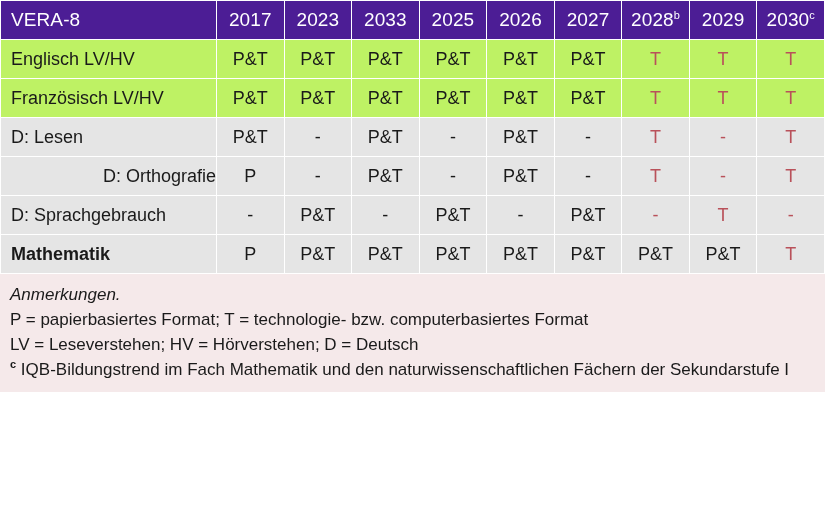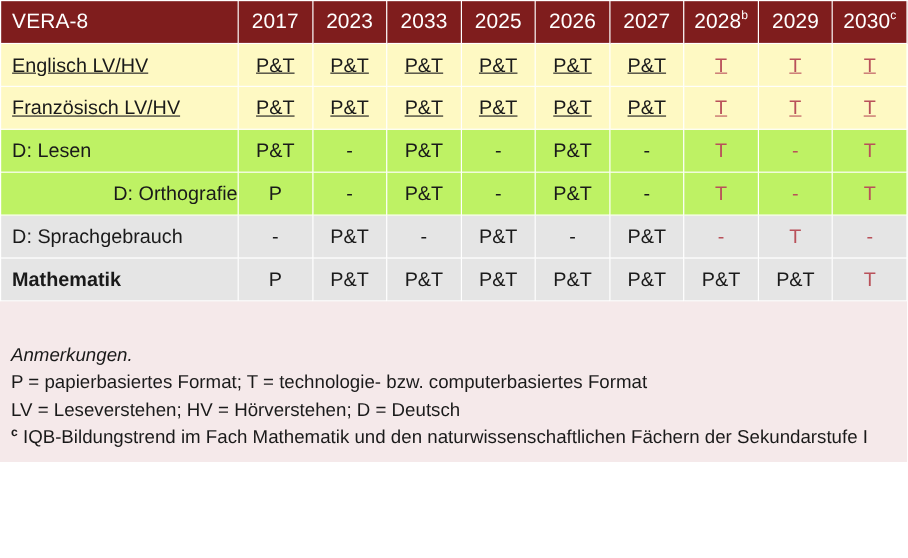--- a/index.html
+++ b/index.html
@@ -24,21 +24,21 @@
     width: 825px;
     table-layout: fixed;
   }
   table.vera th, table.vera td {
     border: 1px solid #ffffff;
     padding: 0;
     margin: 0;
   }
   
   thead th {
-    background: #7f1d1d;
+    background: #4c1d95;
     color: #ffffff;
     font-size: 19px;
     font-weight: normal;
     height: 38px;
     text-align: center;
     vertical-align: middle;
     letter-spacing: 0.1px;
   }
   thead th.rowhead {
     text-align: left;
@@ -55,40 +55,39 @@
     font-size: 18px;
     text-align: center;
     vertical-align: middle;
     color: #1a1a1a;
   }
   tbody td.rowlabel {
     text-align: left;
     padding-left: 10px;
     font-size: 18px;
   }
-  tr.band-a td { background: #fef9c3; text-decoration: underline; }
-  tr.band-b td { background: #bef264; }
+  tr.band-a td { background: #bef264; }
+  tr.band-b td { background: #e5e5e5; }
   tr.band-c td { background: #e5e5e5; }
   td.t-mark { color: #b9515a; }
   
   .notes {
     background: #f5e9ea;
     padding: 8px 10px 10px 10px;
     box-sizing: border-box;
     width: 825px;
   }
   .notes .line {
     font-size: 17px;
     color: #1a1a1a;
     line-height: 25px;
     white-space: pre-wrap;
   }
   .notes .line.italic {
     font-style: italic;
-    margin-top: 28px;
   }
   .notes .line sup {
     font-size: 11px;
     vertical-align: super;
     line-height: 0;
     font-weight: bold;
   }
   .hang {
     display: block;
   }

